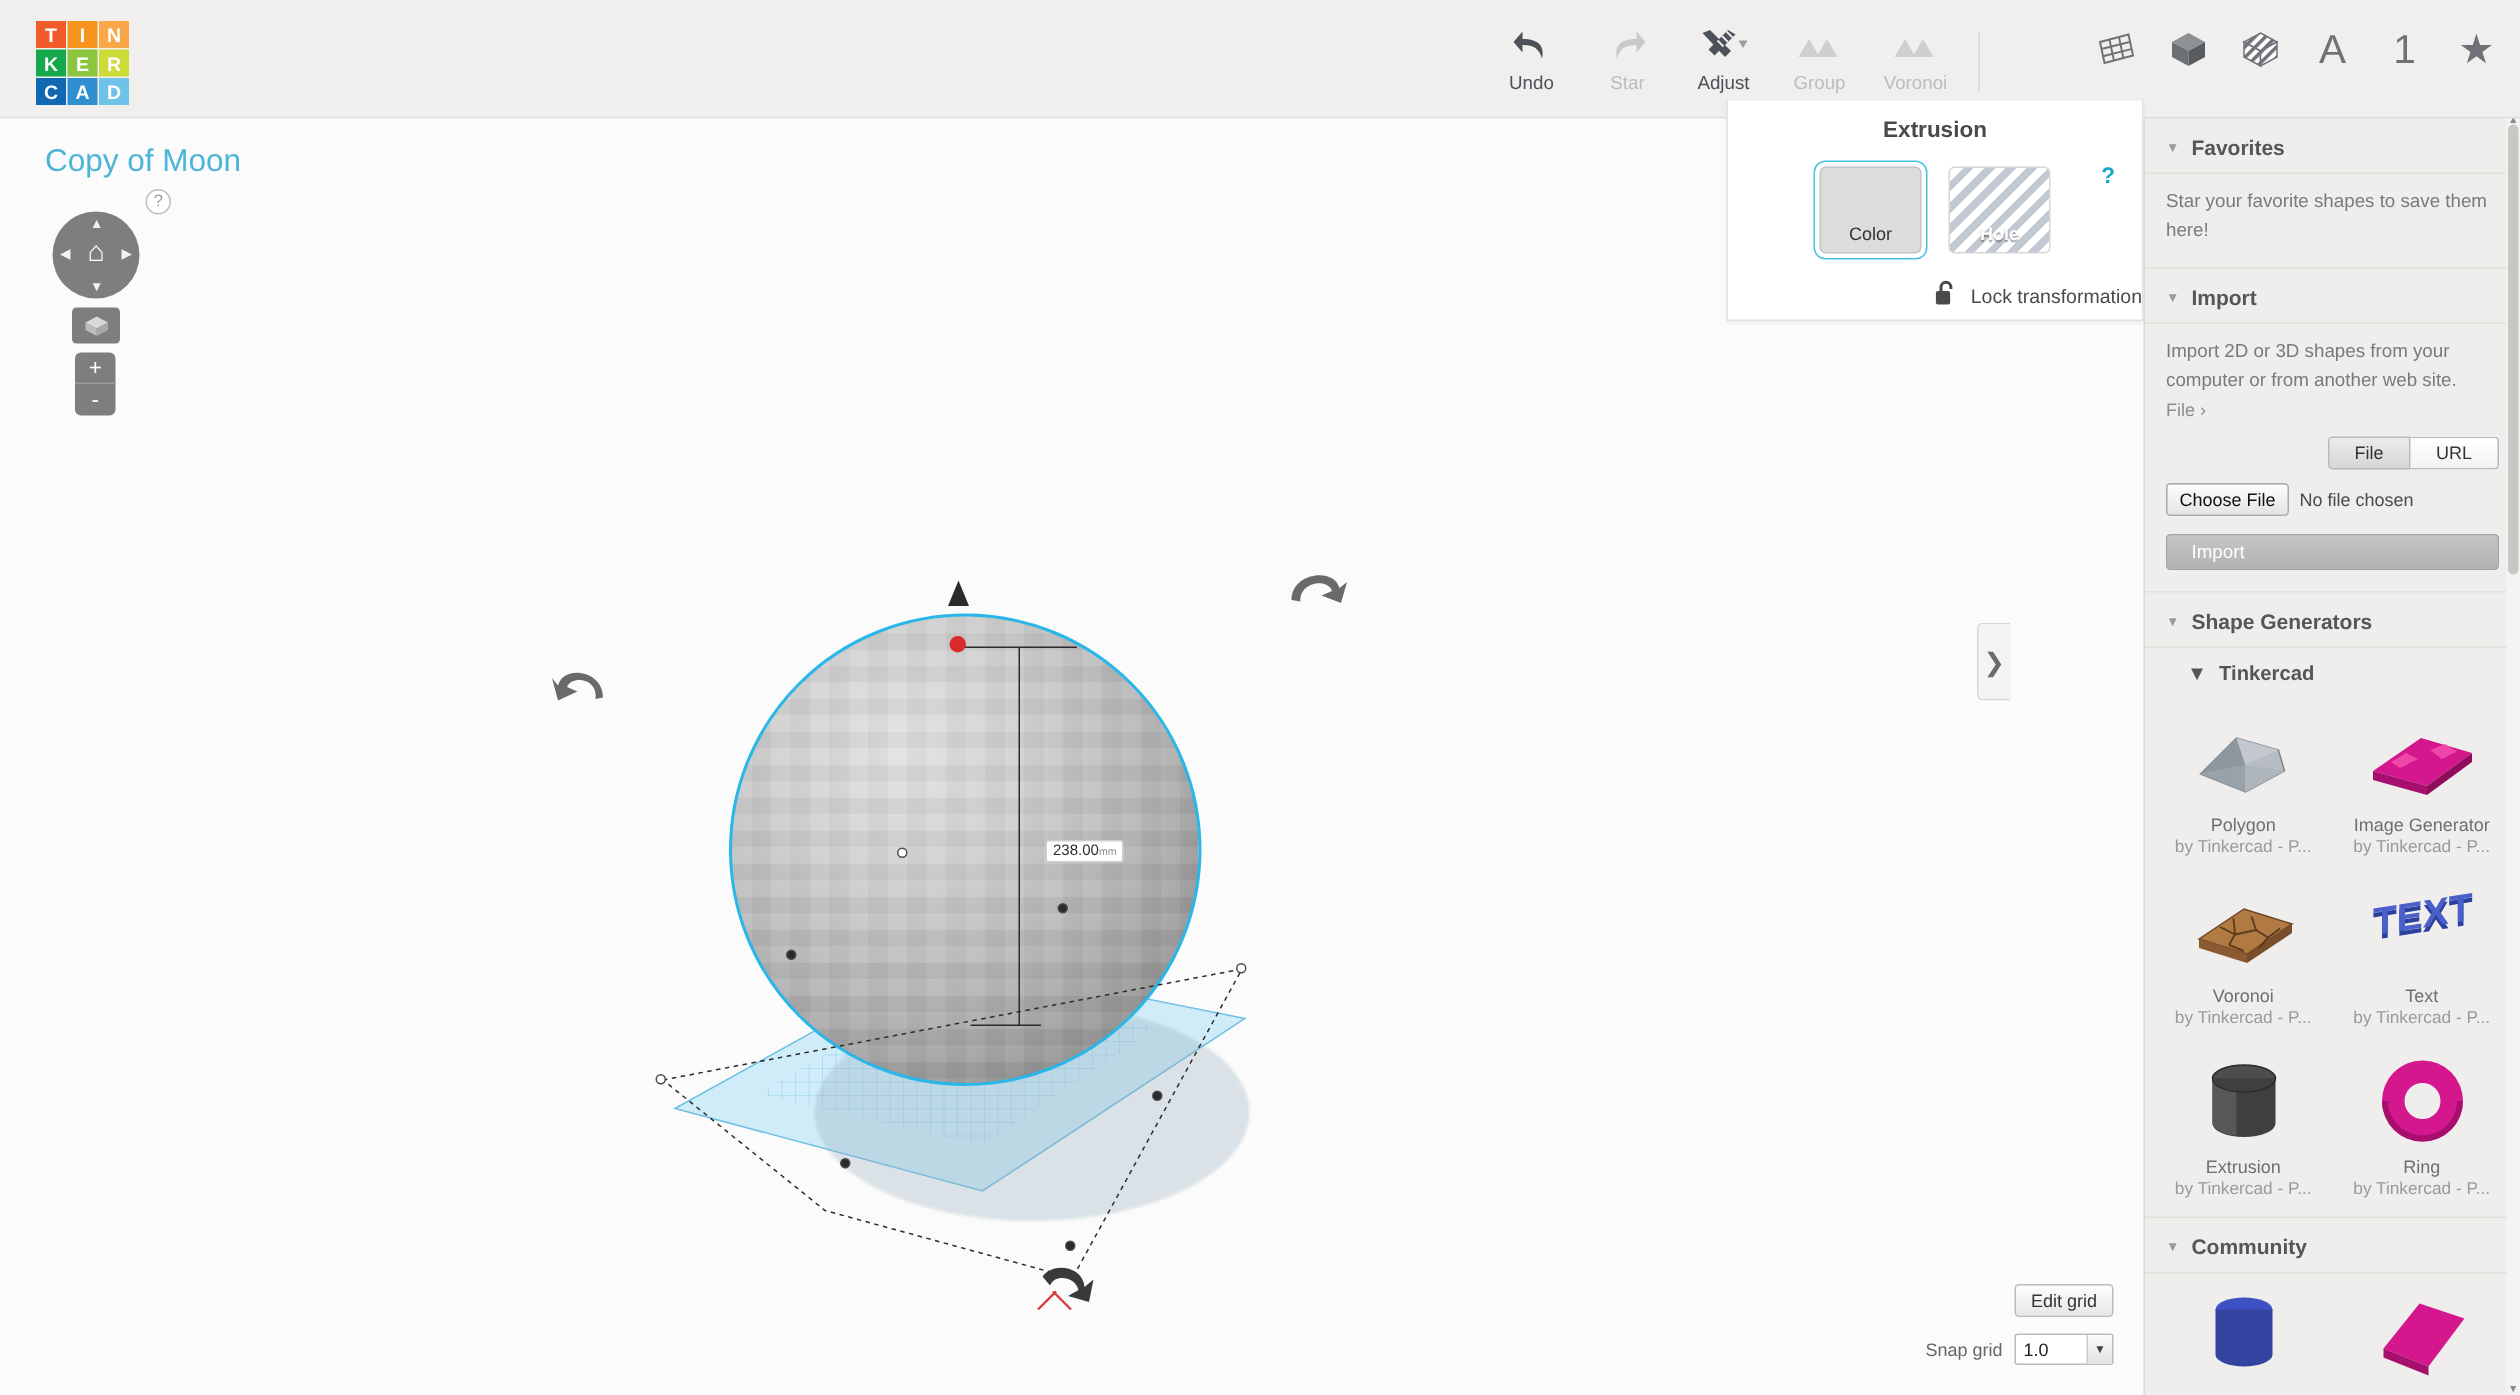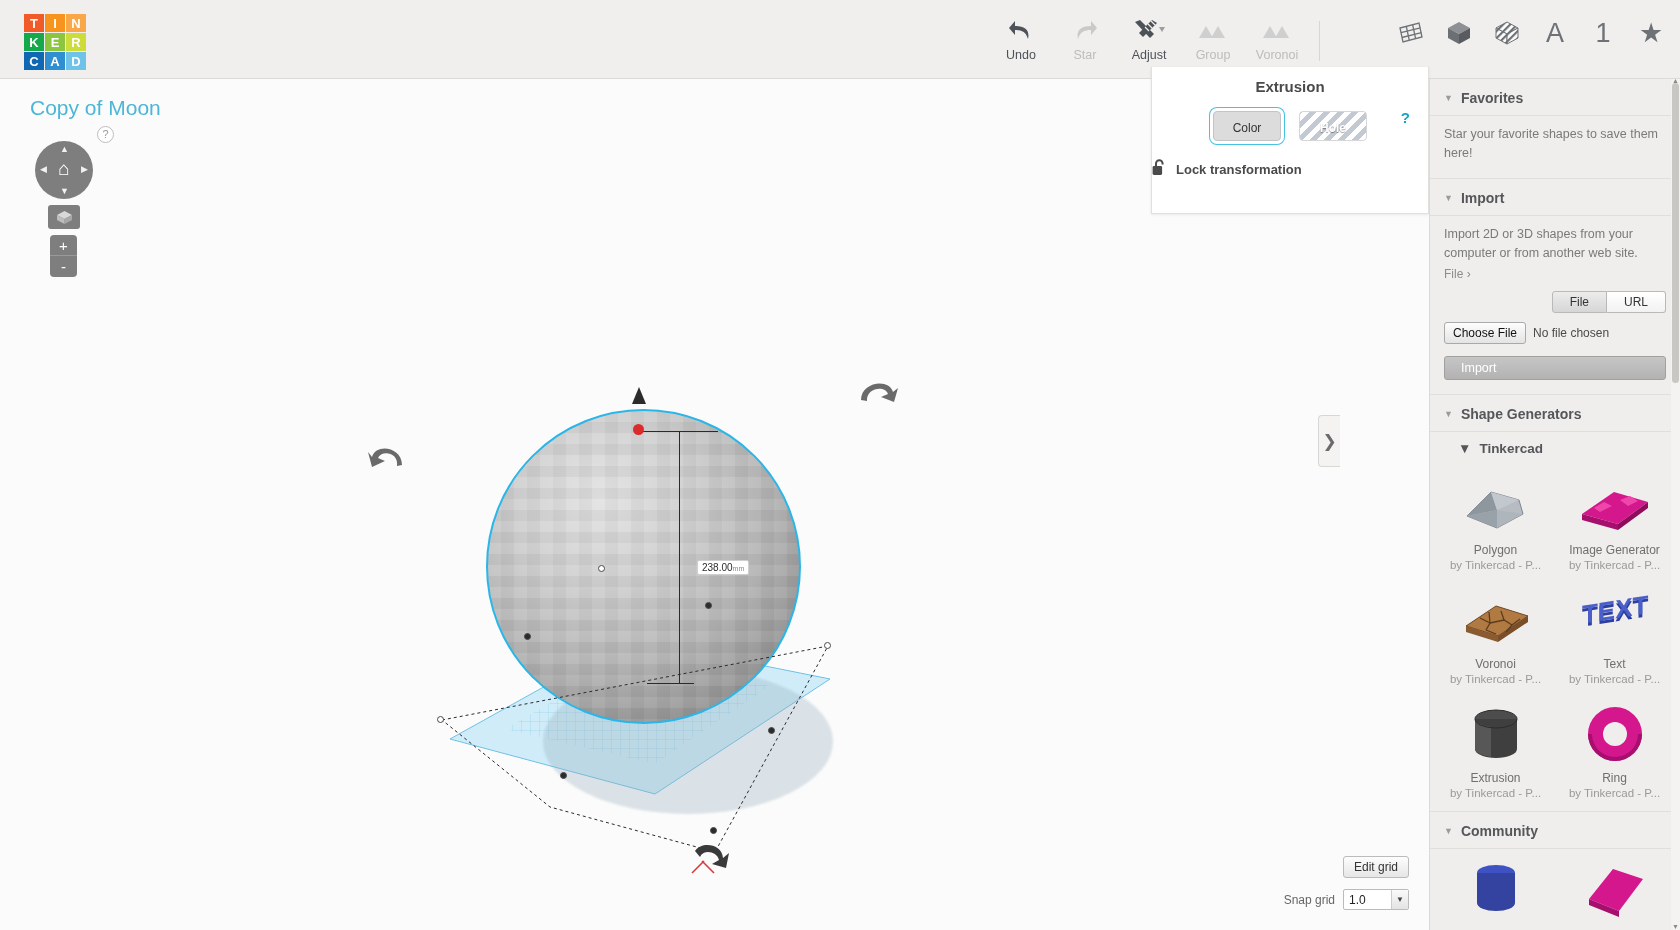--- a/index.html
+++ b/index.html
@@ -184,38 +184,38 @@
 
   
   .inspector {
     position: absolute; left: 1151px; top: 67px; width: 278px; height: 147px;
     background: #fff; border: 1px solid #e2e0dc; border-top: none;
     box-shadow: 0 1px 3px rgba(0,0,0,.07);
   }
   .insp-title { text-align: center; font-size: 15px; color: #4a4a4a; padding-top: 11px; font-weight: bold; }
   .insp-row { display: flex; justify-content: center; gap: 18px; margin-top: 16px; }
   .swatch {
-    width: 68px; height: 30px; border-radius: 4px; position: relative;
+    width: 68px; height: 58px; border-radius: 4px; position: relative;
     display: flex; align-items: flex-end; justify-content: center;
     padding-bottom: 5px; font-size: 12px; cursor: pointer;
   }
   .swatch.color { background: #dcdcdc; border: 1px solid #c4c4c4;
     box-shadow: 0 0 0 3px #fff, 0 0 0 4px #44c3e3; color: #333; }
   .swatch.hole {
     border: 1px solid #d6d6d6; color: #fff; font-weight: bold;
     background: repeating-linear-gradient(-45deg,#fff 0 5px,#c3c9d2 5px 10px);
     text-shadow: 0 1px 1px rgba(0,0,0,.4);
   }
   .insp-help {
     position: absolute; right: 18px; top: 42px; color: #17a5c6;
     font-size: 15px; font-weight: bold; cursor: pointer;
   }
   .locktrans {
-    display: flex; align-items: center; justify-content: flex-start; gap: 9px;
-    margin-top: 17px; font-size: 13px; color: #4a4a4a; cursor: pointer; font-weight: bold;
+    display: flex; align-items: center; justify-content: flex-end; gap: 9px;
+    margin-top: 17px; font-size: 13px; color: #4a4a4a; cursor: pointer;
   }
 
   
   .sidebar {
     position: absolute; left: 1429px; top: 79px; width: 251px; height: 851px;
     background: #efeeec; border-left: 1px solid #dcdad6; overflow: hidden;
   }
   .sec-head {
     display: flex; align-items: center; gap: 8px;
     padding: 11px 14px 9px 14px; font-size: 14px; color: #55565a; font-weight: bold;

